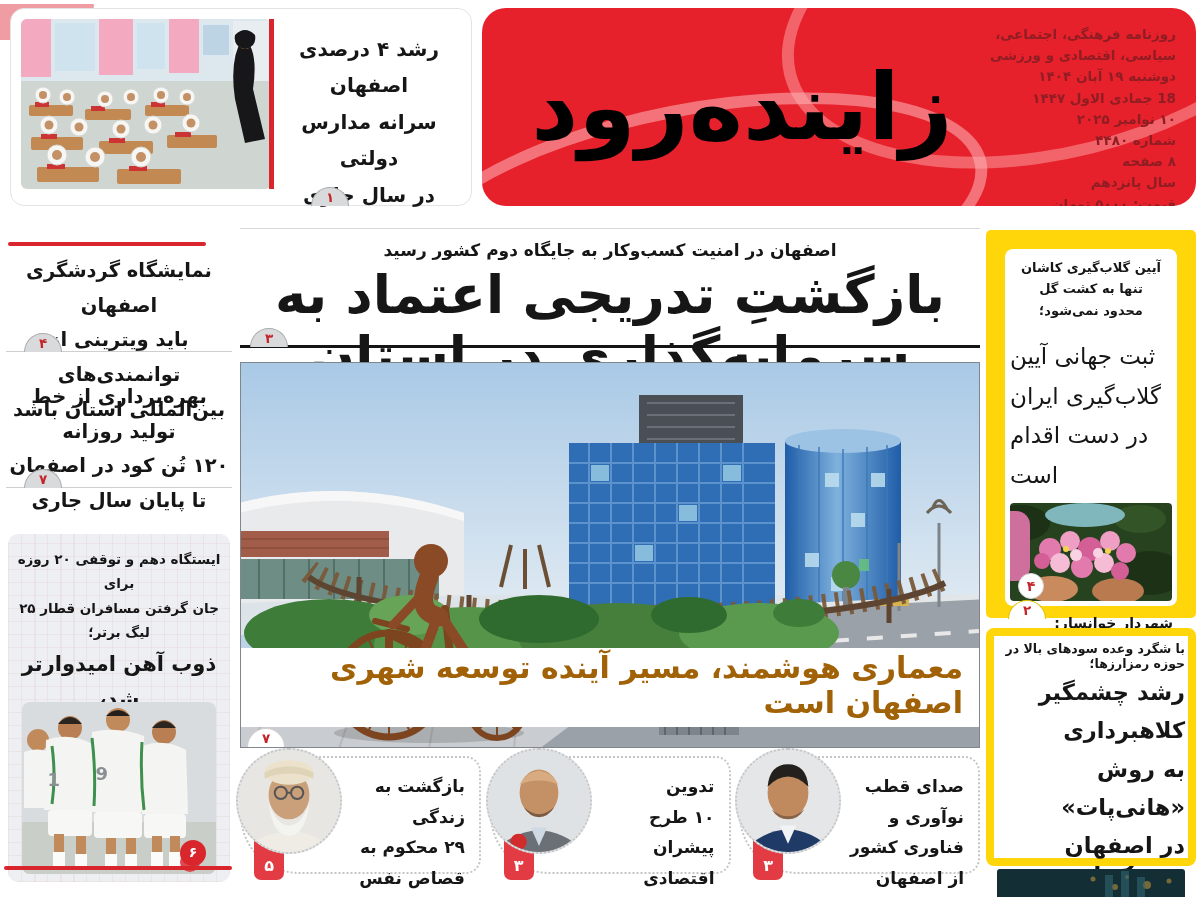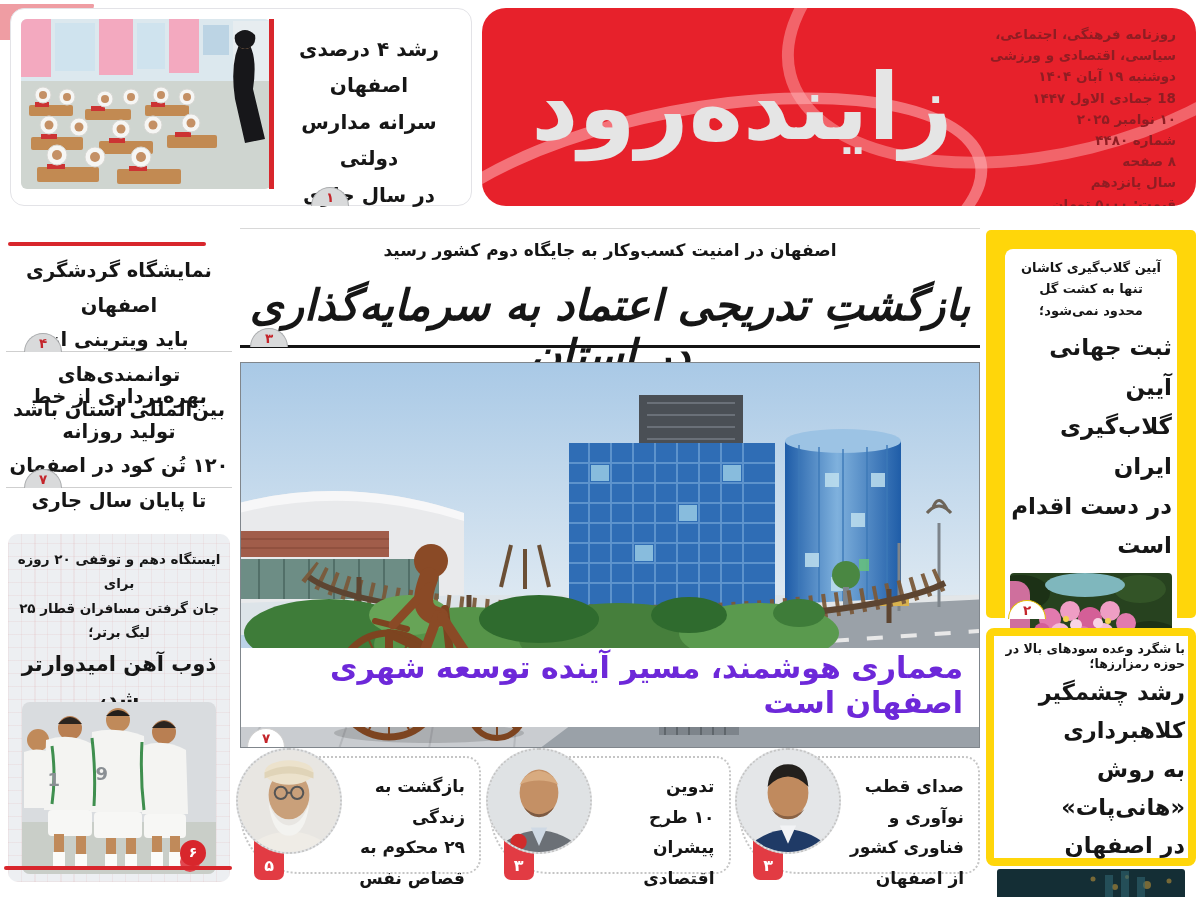--- a/index.html
+++ b/index.html
@@ -35,21 +35,21 @@
     transform: rotate(-11deg);
   }
   .swoosh2 {
     position: absolute; right: -140px; top: -150px; width: 560px; height: 300px;
     border: 12px solid rgba(255,182,185,0.45); border-radius: 50%;
     transform: rotate(-14deg);
   }
   .masthead-logo {
     position: absolute; left: 16px; top: 4px; width: 488px; height: 190px;
     display: flex; align-items: center; justify-content: center;
-    color: #e5e5e5; font-weight: bold; font-size: 92px; white-space: nowrap;
+    color: #000000; font-weight: bold; font-size: 92px; white-space: nowrap;
   }
   .masthead-info {
     position: absolute; right: 20px; top: 16px;
     text-align: right; color: #8f1d23;
     font-weight: bold; font-size: 13.5px; line-height: 21.2px;
   }
 
   
   .school-box {
     left: 10px; top: 8px; width: 462px; height: 198px;
@@ -105,34 +105,34 @@
     border-radius: 8px; overflow: hidden;
   }
 
   
   .headline-block {
     left: 240px; top: 228px; width: 740px; height: 120px;
     border-top: 1px solid #d8d8d8; border-bottom: 3px solid #141414;
     text-align: center;
   }
   .main-kicker { margin-top: 11px; font-weight: bold; font-size: 17px; }
-  .main-headline { margin-top: 20px; font-weight: bold; font-size: 43px; letter-spacing: -0.5px; font-style: italic; }
+  .main-headline { margin-top: 4px; font-weight: bold; font-size: 53px; letter-spacing: -0.5px; }
   .main-photo {
     left: 240px; top: 362px; width: 740px; height: 386px;
     border: 1px solid #80868c; overflow: hidden; background: #bcd3e8;
   }
   .cap-kicker {
     position: absolute; right: 0; bottom: 68px;
     background: #fff; padding: 3px 14px 5px;
     font-weight: bold; font-size: 19px; color: #111;
   }
   .cap-headline {
     position: absolute; right: 0; bottom: 20px;
     background: #fff; padding: 2px 16px 7px;
-    font-weight: bold; font-size: 30px; color: #6d28d9;
+    font-weight: bold; font-size: 30px; color: #a16207;
   }
 
   
   .bottom-row {
     left: 240px; top: 756px; width: 740px; height: 120px;
     display: flex; justify-content: space-between;
   }
   .capsule {
     position: relative; width: 241px; height: 118px;
     border: 2px dotted #c5c5c5;
@@ -155,21 +155,21 @@
     text-align: right; font-weight: bold; font-size: 17px; line-height: 1.8;
   }
 
   
   .yellow-box {
     left: 986px; top: 230px; width: 210px; height: 388px;
     background: #ffd60a; border-radius: 5px; padding: 19px;
   }
   .rose-box { background: #fff; border-radius: 8px; padding: 8px 5px 5px; position: relative; }
   .rose-kicker { text-align: center; font-weight: bold; font-size: 13px; line-height: 1.65; }
-  .rose-headline { margin-top: 7px; text-align: right; font-weight: bold; font-size: 23px; line-height: 1.72; }
+  .rose-headline { margin-top: 16px; text-align: left; font-weight: normal; font-size: 23px; line-height: 1.72; }
   .rose-photo { position: relative; margin-top: 7px; height: 98px; border-radius: 4px; overflow: hidden; }
   .khansar { position: relative; padding: 9px 4px 0; }
   .khansar-kicker { text-align: right; font-weight: bold; font-size: 14px; }
   .khansar-headline { margin-top: 3px; text-align: center; font-weight: bold; font-size: 23px; line-height: 1.78; }
   .honeypot-box {
     left: 986px; top: 628px; width: 210px; height: 238px;
     background: #fff; border: 8px solid #ffd60a; border-radius: 8px;
     padding: 5px 3px 3px; text-align: right;
   }
   .honeypot-kicker { font-weight: bold; font-size: 12.5px; }

